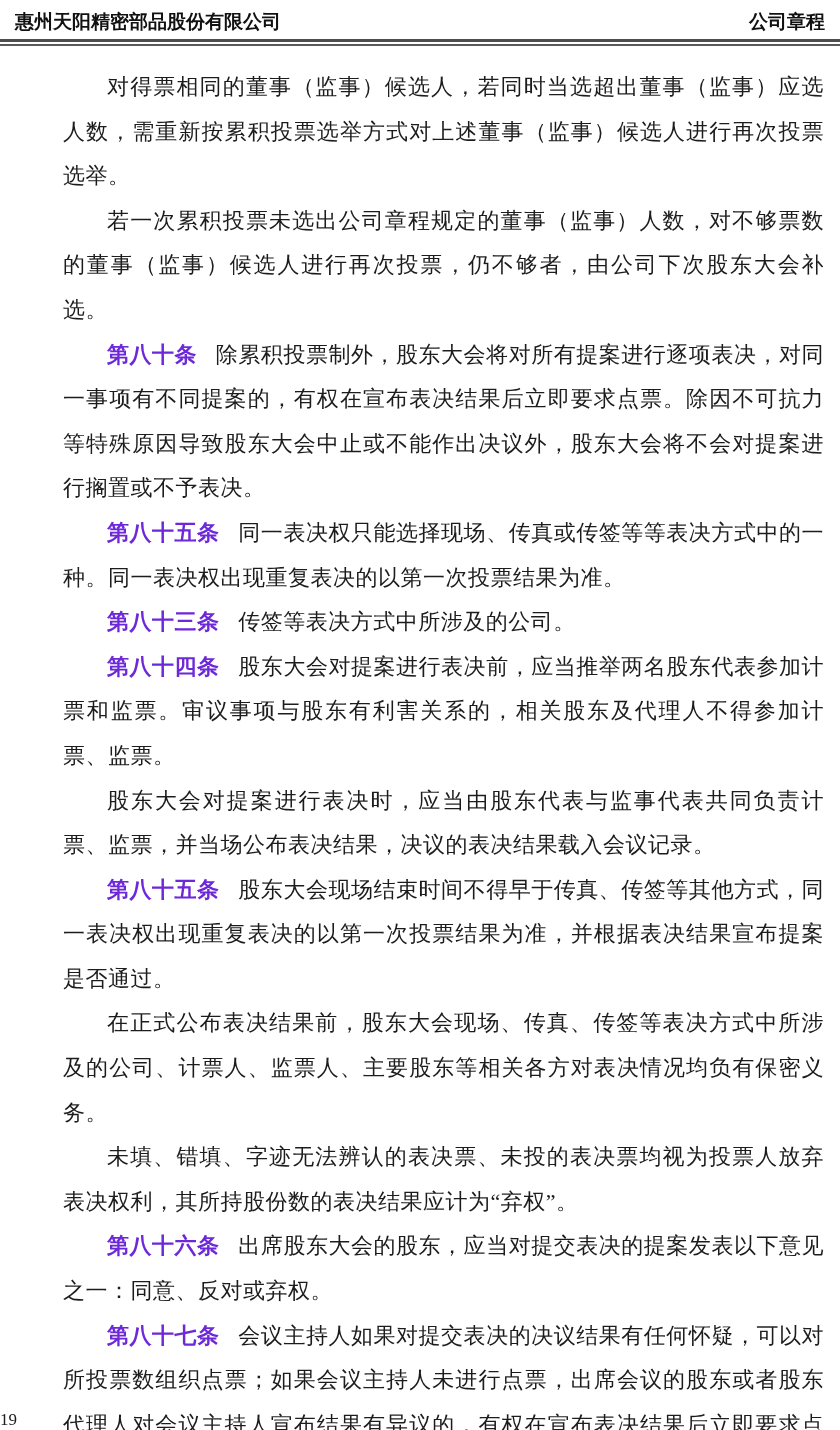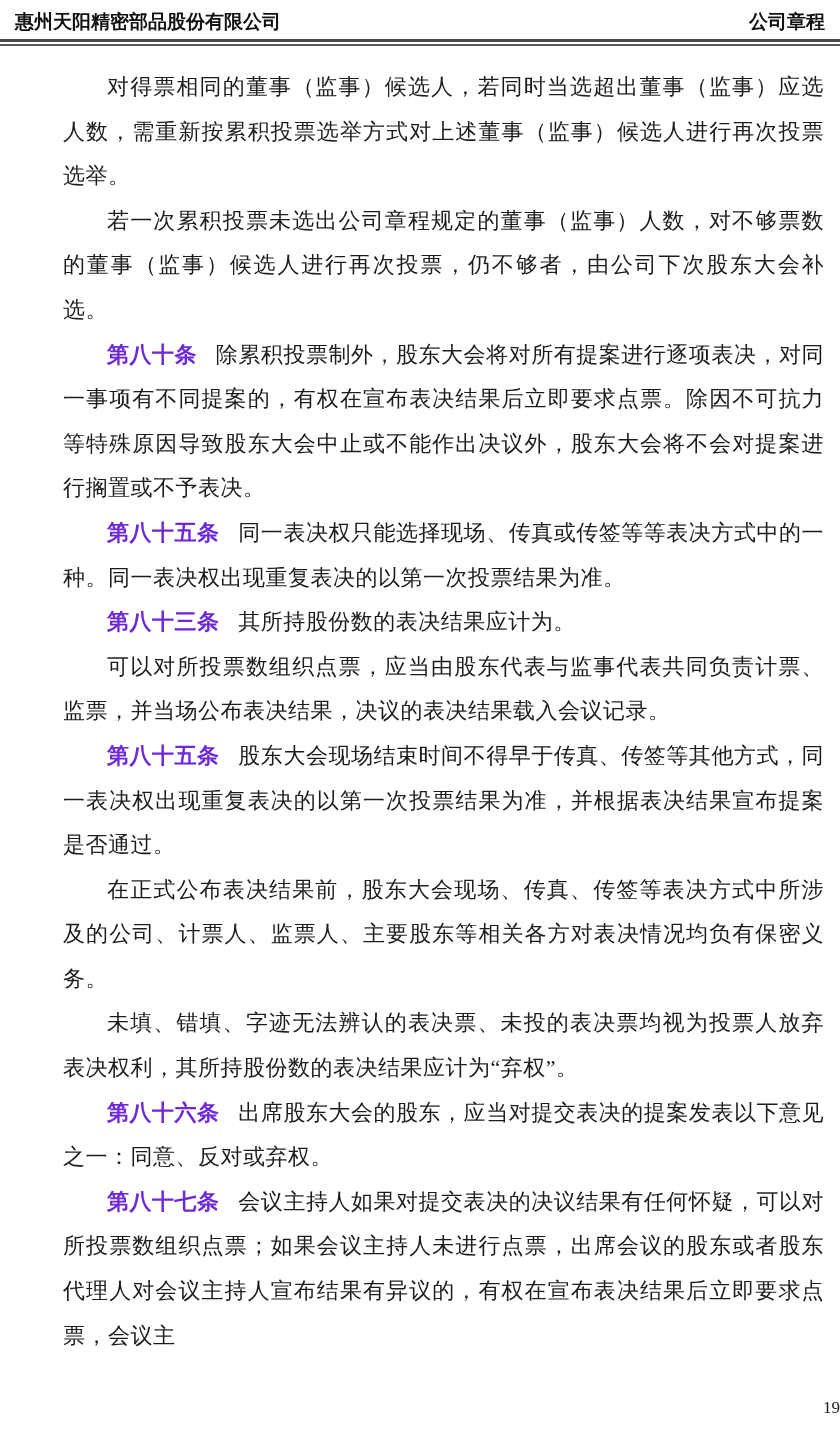--- a/index.html
+++ b/index.html
@@ -41,44 +41,45 @@
     margin: 0;
     text-indent: 2em;
   }
   .para b {
     font-weight: bold;
     color: #6d28d9;
   }
   .para b:not(:empty) { margin-right: 0.85em; }
   .page-footer {
     position: absolute;
-    bottom: 12px;
+    bottom: 0;
     left: 0;
     width: 100%;
-    text-align: right;
+    text-align: left;
     font-size: 17px;
     color: #1c1c1c;
   }
 </style>
 </head>
 <body>
 
 <div class="page-header">
   <span>惠州天阳精密部品股份有限公司</span>
   <span>公司章程</span>
 </div>
 <div class="header-rule"></div>
 
 <div class="content">
   <p class="para"><b></b><span>对得票相同的董事（监事）候选人，若同时当选超出董事（监事）应选人数，需重新按累积投票选举方式对上述董事（监事）候选人进行再次投票选举。</span></p>
   <p class="para"><b></b><span>若一次累积投票未选出公司章程规定的董事（监事）人数，对不够票数的董事（监事）候选人进行再次投票，仍不够者，由公司下次股东大会补选。</span></p>
   <p class="para"><b>第八十条</b><span>除累积投票制外，股东大会将对所有提案进行逐项表决，对同一事项有不同提案的，有权在宣布表决结果后立即要求点票。除因不可抗力等特殊原因导致股东大会中止或不能作出决议外，股东大会将不会对提案进行搁置或不予表决。</span></p>
   <p class="para"><b>第八十五条</b><span>同一表决权只能选择现场、传真或传签等等表决方式中的一种。同一表决权出现重复表决的以第一次投票结果为准。</span></p>
-  <p class="para"><b>第八十三条</b><span>其所持股份数的表决结果应计为。</span></p>
-  <p class="para"><b></b><span>可以对所投票数组织点票，应当由股东代表与监事代表共同负责计票、监票，并当场公布表决结果，决议的表决结果载入会议记录。</span></p>
+  <p class="para"><b>第八十三条</b><span>传签等表决方式中所涉及的公司。</span></p>
+  <p class="para"><b>第八十四条</b><span>股东大会对提案进行表决前，应当推举两名股东代表参加计票和监票。审议事项与股东有利害关系的，相关股东及代理人不得参加计票、监票。</span></p>
+  <p class="para"><b></b><span>股东大会对提案进行表决时，应当由股东代表与监事代表共同负责计票、监票，并当场公布表决结果，决议的表决结果载入会议记录。</span></p>
   <p class="para"><b>第八十五条</b><span>股东大会现场结束时间不得早于传真、传签等其他方式，同一表决权出现重复表决的以第一次投票结果为准，并根据表决结果宣布提案是否通过。</span></p>
   <p class="para"><b></b><span>在正式公布表决结果前，股东大会现场、传真、传签等表决方式中所涉及的公司、计票人、监票人、主要股东等相关各方对表决情况均负有保密义务。</span></p>
   <p class="para"><b></b><span>未填、错填、字迹无法辨认的表决票、未投的表决票均视为投票人放弃表决权利，其所持股份数的表决结果应计为“弃权”。</span></p>
   <p class="para"><b>第八十六条</b><span>出席股东大会的股东，应当对提交表决的提案发表以下意见之一：同意、反对或弃权。</span></p>
   <p class="para"><b>第八十七条</b><span>会议主持人如果对提交表决的决议结果有任何怀疑，可以对所投票数组织点票；如果会议主持人未进行点票，出席会议的股东或者股东代理人对会议主持人宣布结果有异议的，有权在宣布表决结果后立即要求点票，会议主</span></p>
 </div>
 
 <div class="page-footer">19</div>
 
 </body></html>

